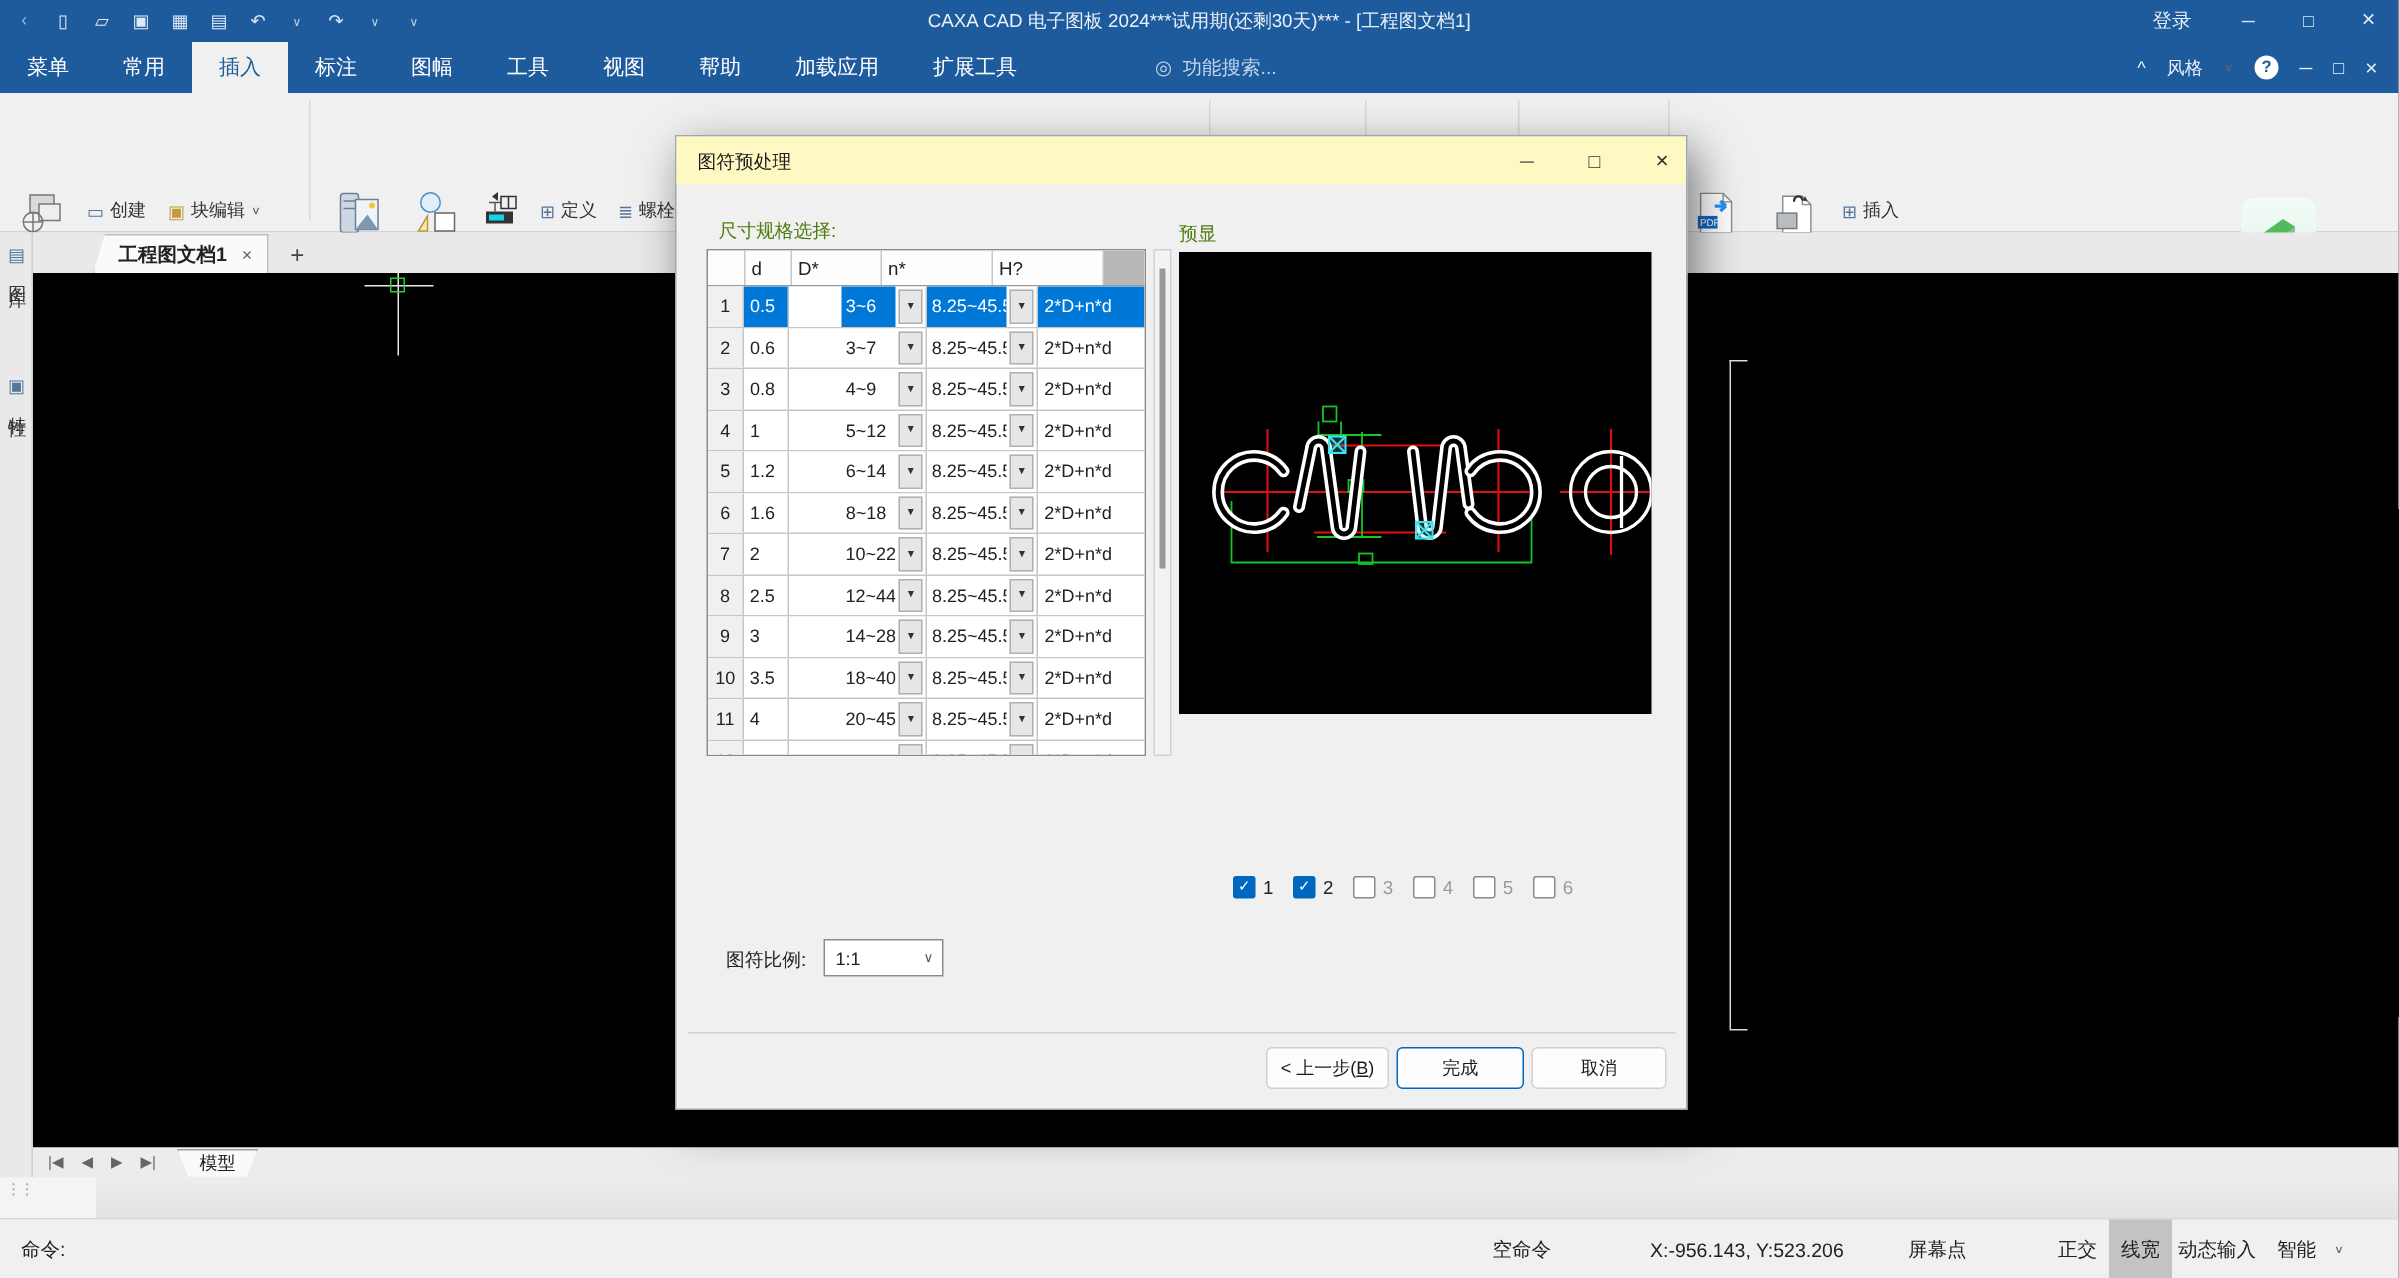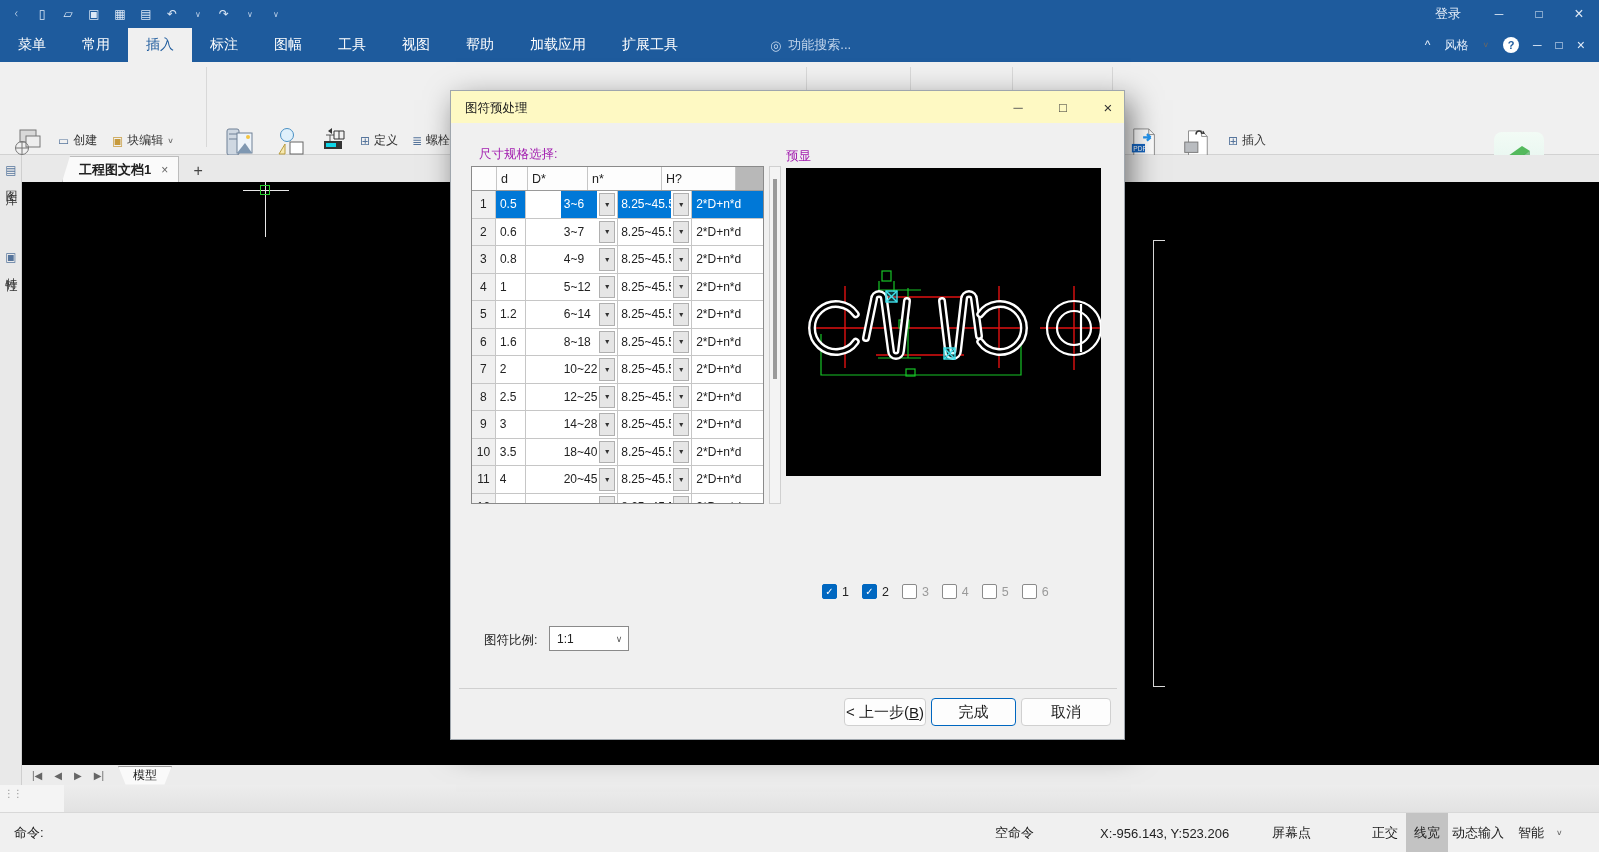--- a/index.html
+++ b/index.html
@@ -64,21 +64,21 @@
   .cmdgrip { position:absolute; left:0; top:0; width:64px; height:27px; background:#f4f4f4; color:#9a9a9a; font-size:10px; padding:3px 0 0 4px; letter-spacing:-1px; }
   .statusbar { position:absolute; left:0; top:812px; width:1599px; height:40px; background:#f0f0f0; border-top:1px solid #d8d8d8; font-size:13px; color:#222; }
   .statusbar span { position:absolute; top:0; height:40px; display:flex; align-items:center; }
   .st-pressed { background:#c3c3c3; padding:0 8px; }
 
   
   .dialog { position:absolute; left:450px; top:90px; width:675px; height:650px; background:#f0f0f0; border:1px solid #9fa6ad; box-shadow:6px 10px 28px rgba(0,0,0,.5); z-index:10; }
   .dlg-title { position:absolute; left:0; top:0; width:100%; height:32px; background:#fef9c3; }
   .dlg-title .txt { position:absolute; left:14px; top:9px; font-size:12.5px; color:#1a1a1a; }
   .dlg-btn { position:absolute; top:3px; width:38px; height:26px; display:flex; align-items:center; justify-content:center; color:#333; font-size:13px; }
-  .dlg-label { position:absolute; font-size:12.5px; color:#a21caf; }
+  .dlg-label { position:absolute; font-size:12.5px; color:#4d7c0f; }
 
   .tbl { position:absolute; left:20px; top:75px; width:293px; height:338px; background:#fff; border:1px solid #8a8a8a; overflow:hidden; }
   .thead { display:flex; height:24px; border-bottom:1px solid #9a9a9a; background:#fdfdfd; }
   .thead div { display:flex; align-items:center; padding-left:4px; border-right:1px solid #c6c6c6; font-size:12.5px; }
   .h-idx{width:25px;} .h-d{width:31px;} .h-D{width:60px;} .h-n{width:74px;} .h-H{width:74px;} .h-f{flex:1; border-right:none !important; background:#b8b8b8;}
   .trow { display:flex; height:27.5px; border-bottom:1px solid #c6c6c6; background:#fff; }
   .c-idx { width:25px; background:#f0f0f0; border-right:1px solid #c6c6c6; display:flex; align-items:center; justify-content:center; }
   .c-d { width:31px; border-right:1px solid #c6c6c6; display:flex; align-items:center; padding-left:4px; }
   .c-combo { border-right:1px solid #c6c6c6; display:flex; align-items:stretch; }
   .c-D { width:60px;margin-left:35px; } .c-n { width:74px; }
@@ -104,38 +104,39 @@
 
   .preview { position:absolute; left:335px; top:77px; width:315px; height:308px; background:#000; }
 
   .ckrow { position:absolute; left:371px; top:493px; display:flex; gap:13px; align-items:center; }
   .ck { display:flex; align-items:center; gap:5px; font-size:12.5px; }
   .ckbox { width:15px; height:15px; border:1px solid #8a8a8a; border-radius:2px; background:#fff; display:flex; align-items:center; justify-content:center; color:#fff; font-size:10px; flex:none; }
   .ck.on .ckbox { background:#0067c0; border-color:#0067c0; }
   .ck.off .lbl { color:#9a9a9a; }
 
   .dlg-sep { position:absolute; left:8px; top:597px; width:658px; height:1px; background:#d0d0d0; }
-  .dbtn { position:absolute; top:607px; height:28px; background:#fdfdfd; border:1px solid #d0d0d0; border-radius:4px; display:flex; align-items:center; justify-content:center; font-size:15px; color:#1a1a1a; }
+  .dbtn { position:absolute; top:607px; height:28px; background:#fdfdfd; border:1px solid #d0d0d0; border-radius:4px; display:flex; align-items:center; justify-content:center; font-size:12px; color:#1a1a1a; }
   .dbtn.primary { border:1.5px solid #0067c0; }
   .ukey { text-decoration:underline; }
 
   
   .tube-o { stroke:#fff; stroke-width:8; fill:none; stroke-linecap:round; }
   .tube-i { stroke:#000; stroke-width:3.2; fill:none; stroke-linecap:round; }
   .thin-w { stroke:#fff; stroke-width:2.2; fill:none; }
   .redln { stroke:#e01010; stroke-width:1.4; fill:none; }
   .grnln { stroke:#17c427; stroke-width:1.2; fill:none; }
   .grip { stroke:#3fe2ec; stroke-width:1.4; fill:rgba(63,226,236,.25); }
 </style>
 </head>
 <body>
 
 <div id="app">
 
   <div class="titlebar">
+    <div class="title-text">CAXA CAD 电子图板 2024***试用期(还剩30天)*** - [工程图文档1]</div>
     <div class="qa">
       <span class="qico">ᚲ</span>
       <span class="qico">▯</span>
       <span class="qico">▱</span>
       <span class="qico">▣</span>
       <span class="qico">▦</span>
       <span class="qico">▤</span>
       <span class="qico">↶</span>
         <span class="qico mini">∨</span>
       <span class="qico">↷</span>
@@ -518,21 +519,21 @@
               <div class="cv">8.25~45.5</div>
               <div class="dd">▼</div>
             </div>
             <div class="c-H">2*D+n*d</div>
             <div class="c-f"></div>
           </div>
           <div class="trow">
             <div class="c-idx">8</div>
             <div class="c-d">2.5</div>
             <div class="c-combo c-D">
-              <div class="cv">12~25</div>
+              <div class="cv">12~44</div>
               <div class="dd">▼</div>
             </div>
             <div class="c-combo c-n">
               <div class="cv">8.25~45.5</div>
               <div class="dd">▼</div>
             </div>
             <div class="c-H">2*D+n*d</div>
             <div class="c-f"></div>
           </div>
           <div class="trow">

